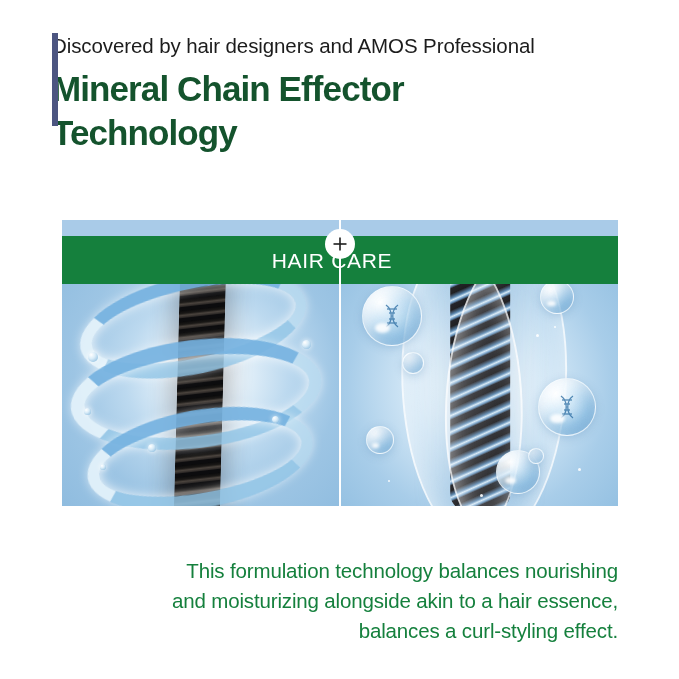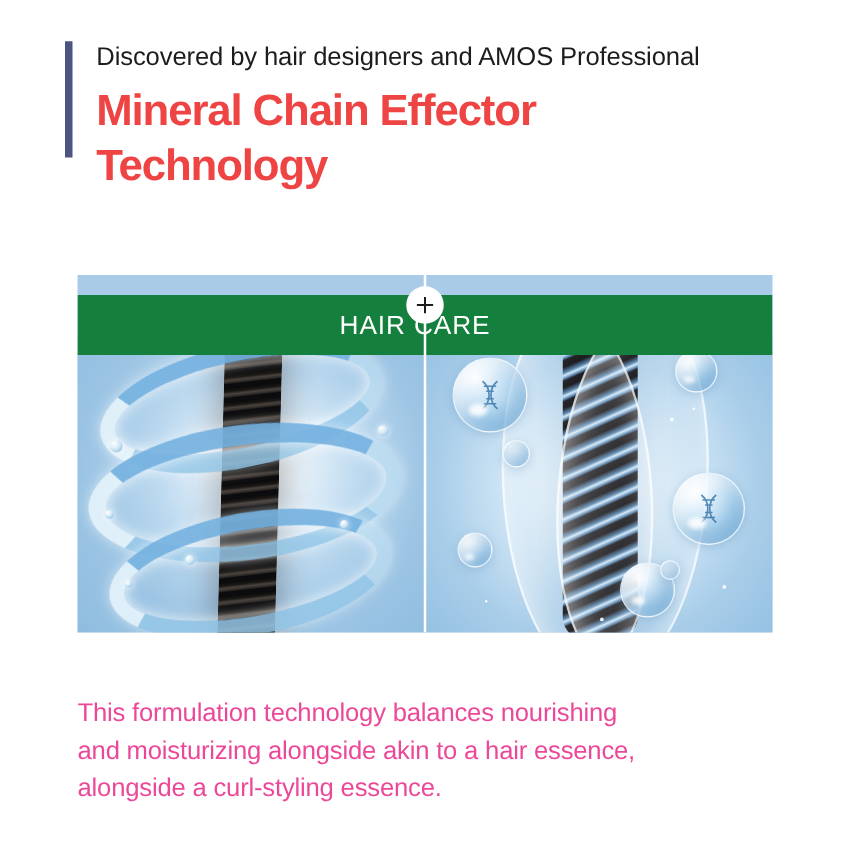--- a/index.html
+++ b/index.html
@@ -30,37 +30,36 @@
   .accent-bar {
     position: absolute;
     left: 0;
     top: 0;
     width: 6px;
     height: 93px;
     background: #4c5581;
   }
 
   .header-text {
-    padding-left: 25px;
   }
 
   .eyebrow {
     font-size: 20.5px;
     line-height: 26px;
     color: #1c1c1c;
     font-weight: 400;
     letter-spacing: -0.1px;
     white-space: nowrap;
   }
 
   .headline {
     font-size: 35px;
     line-height: 44px;
     font-weight: 700;
-    color: #ef4444;
+    color: #14532d;
     letter-spacing: -0.9px;
     margin-top: 8px;
     max-width: 470px;
   }
 
   
   .panel {
     position: absolute;
     left: 62px;
     top: 220px;
@@ -278,24 +277,24 @@
     border-radius: 50%;
     background: rgba(255,255,255,0.9);
   }
 
   
   .caption {
     position: absolute;
     left: 62px;
     top: 556px;
     width: 556px;
-    text-align: left;
+    text-align: right;
     font-size: 20.5px;
     line-height: 30px;
-    color: #ec4899;
+    color: #15803d;
     letter-spacing: -0.15px;
   }
   .caption div { white-space: nowrap; }
 </style>
 </head>
 <body>
 
 <div class="page">
 
   <div class="header-block">
@@ -387,16 +386,16 @@
       <svg width="16" height="16" viewBox="0 0 16 16">
         <line x1="8" y1="1.5" x2="8" y2="14.5" stroke="#1d1d1d" stroke-width="1.6"></line>
         <line x1="1.5" y1="8" x2="14.5" y2="8" stroke="#1d1d1d" stroke-width="1.6"></line>
       </svg>
     </div>
   </div>
 
   <div class="caption">
     <div>This formulation technology balances nourishing</div>
     <div>and moisturizing alongside akin to a hair essence,</div>
-    <div>alongside a curl-styling essence.</div>
+    <div>balances a curl-styling effect.</div>
   </div>
 
 </div>
 
 </body></html>

